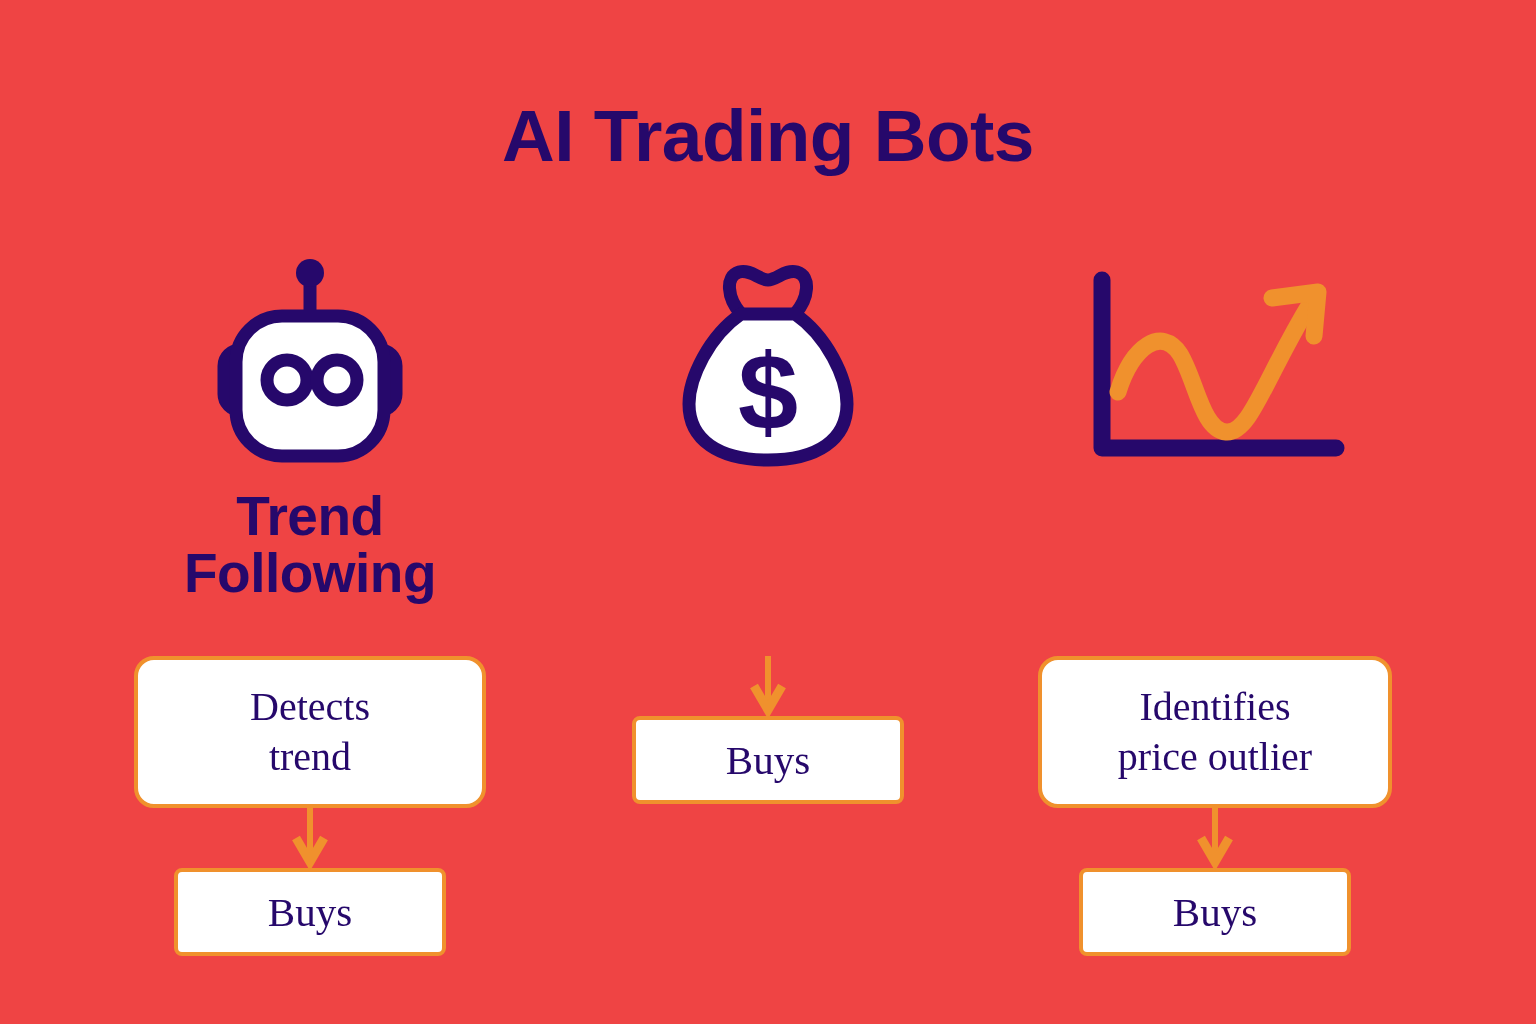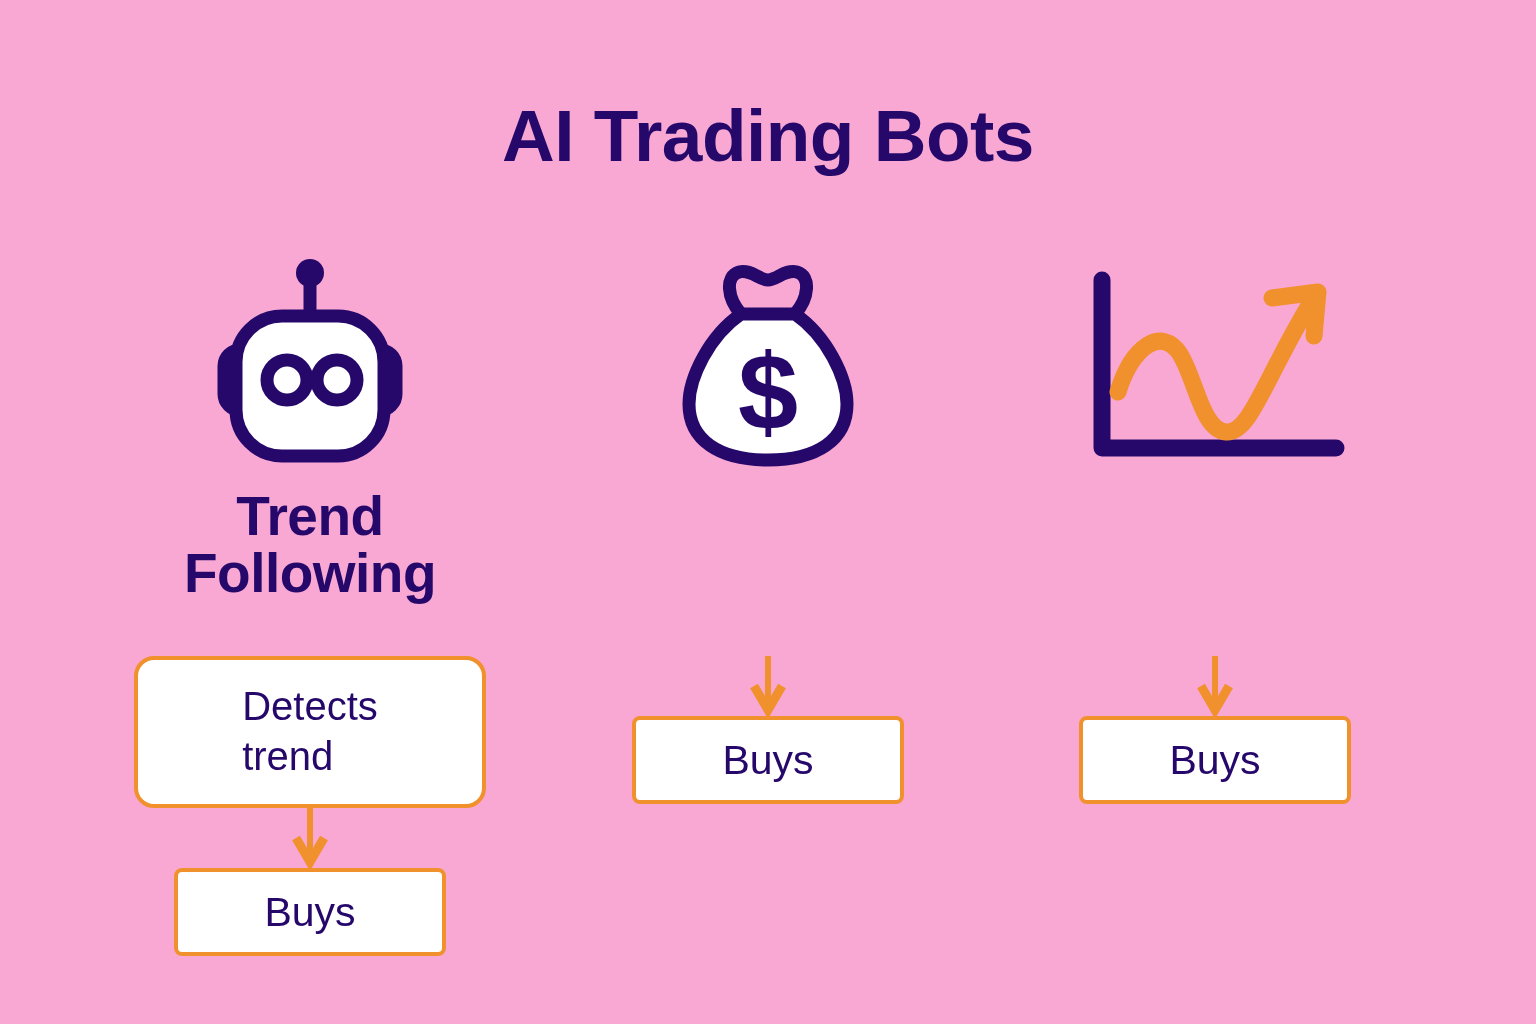--- a/index.html
+++ b/index.html
@@ -12,21 +12,21 @@
     width: 1536px;
     height: 1024px;
     overflow: hidden;
     font-family: "Liberation Sans", sans-serif;
     -webkit-font-smoothing: antialiased;
   }
   #canvas {
     position: relative;
     width: 1536px;
     height: 1024px;
-    background: #f9a8d4;
+    background: #ef4444;
   }
 
   
   .page-title {
     position: absolute;
     top: 98px;
     left: 0;
     width: 1536px;
     text-align: center;
     font-size: 73px;
@@ -91,25 +91,27 @@
   }
   .step-box {
     box-sizing: border-box;
     border: 4px solid #f0912d;
     border-radius: 20px;
     background: #ffffff;
     color: #26086b;
     display: flex;
     align-items: center;
     justify-content: center;
+    text-align: center;
     font-size: 40px;
     font-weight: 500;
     line-height: 1.24;
     white-space: pre-line;
     padding: 0 10px;
+    font-family: Liberation Serif, serif;
   }
   .step-primary {
     width: 352px;
     height: 152px;
   }
   .step-primary.wide {
     width: 354px;
   }
   .step-final {
     width: 272px;
@@ -208,20 +210,22 @@
 
           <path d="M34 122 C48 76 78 56 96 84 C112 110 118 160 142 162
                    C166 164 180 110 226 34" stroke="#f0912d" stroke-width="17" stroke-linecap="round" stroke-linejoin="round" fill="none"></path>
 
           <path d="M188 28 L234 22 L230 66" stroke="#f0912d" stroke-width="17" stroke-linecap="round" stroke-linejoin="round" fill="none"></path>
         </svg>
       </div>
 
 
       <div class="flow">
+        <div class="step-box step-primary wide">Identifies
+price outlier</div>
 
         <svg class="connector" viewBox="0 0 40 60">
           <line x1="20" y1="0" x2="20" y2="46" stroke="#f0912d" stroke-width="6"></line>
           <path d="M6 30 L20 54 L34 30" fill="none" stroke="#f0912d" stroke-width="9" stroke-linecap="butt" stroke-linejoin="miter"></path>
         </svg>
 
         <div class="step-box step-final">Buys</div>
       </div>
     </div>
 

